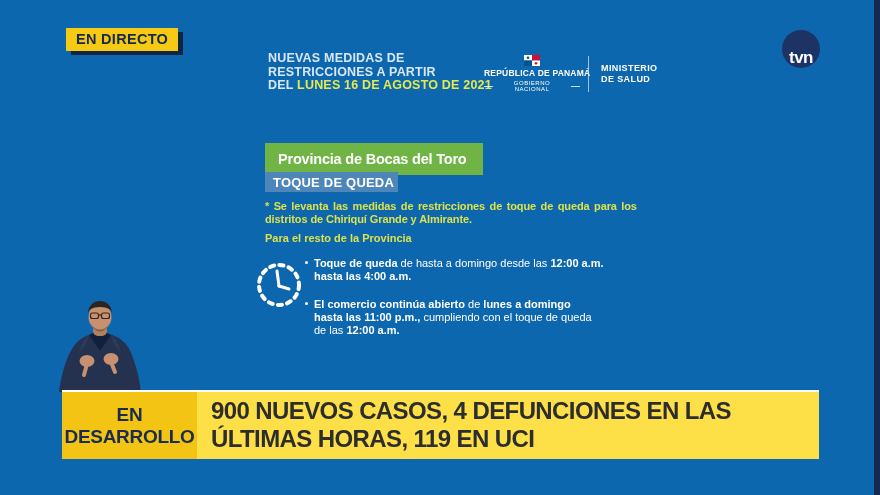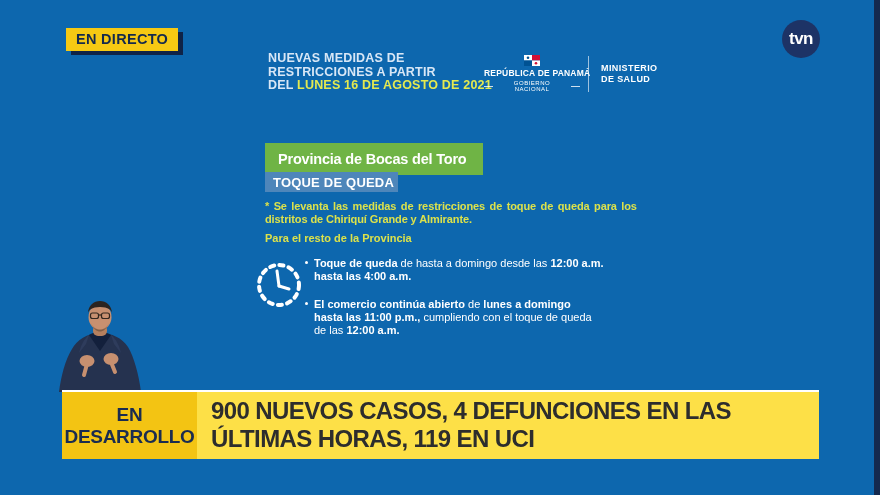--- a/index.html
+++ b/index.html
@@ -31,23 +31,23 @@
   .gov .gov-name { font-size:8.5px; font-weight:bold; letter-spacing:.2px; white-space:nowrap; }
   .gov .gov-sub { margin-top:2px; display:flex; align-items:center; justify-content:center; gap:3px; font-size:6px; letter-spacing:.5px; }
   .gov .gov-sub::before, .gov .gov-sub::after { content:""; width:9px; height:1px; background:rgba(255,255,255,.8); }
 
   .gov-divider { left:588px; top:56px; width:1px; height:36px; background:rgba(255,255,255,.6); }
 
   .ministry { left:601px; top:63px; color:#fff; font-size:9px; font-weight:bold; line-height:11px; letter-spacing:.4px; }
 
   
   .tvn-logo {
-    left:782px; top:20px; width:38px; height:38px; border-radius:50%;
+    left:782px; top:30px; width:38px; height:38px; border-radius:50%;
     background:#1d3366; color:#fff; font-weight:bold; font-size:17px;
-    display:flex; align-items:center; justify-content:center; letter-spacing:-.5px;
+    display:flex; align-items:flex-end; justify-content:center; letter-spacing:-.5px;
   }
 
   
   .province-banner {
     left:265px; top:143px; width:218px; height:32px; background:#6fb445; color:#fff;
     font-weight:bold; font-size:14.5px; letter-spacing:-.2px;
     display:flex; align-items:center; padding-left:13px;
   }
   .topic-banner {
     left:265px; top:172px; width:133px; height:20px; background:#4e86ba; color:#fff;

